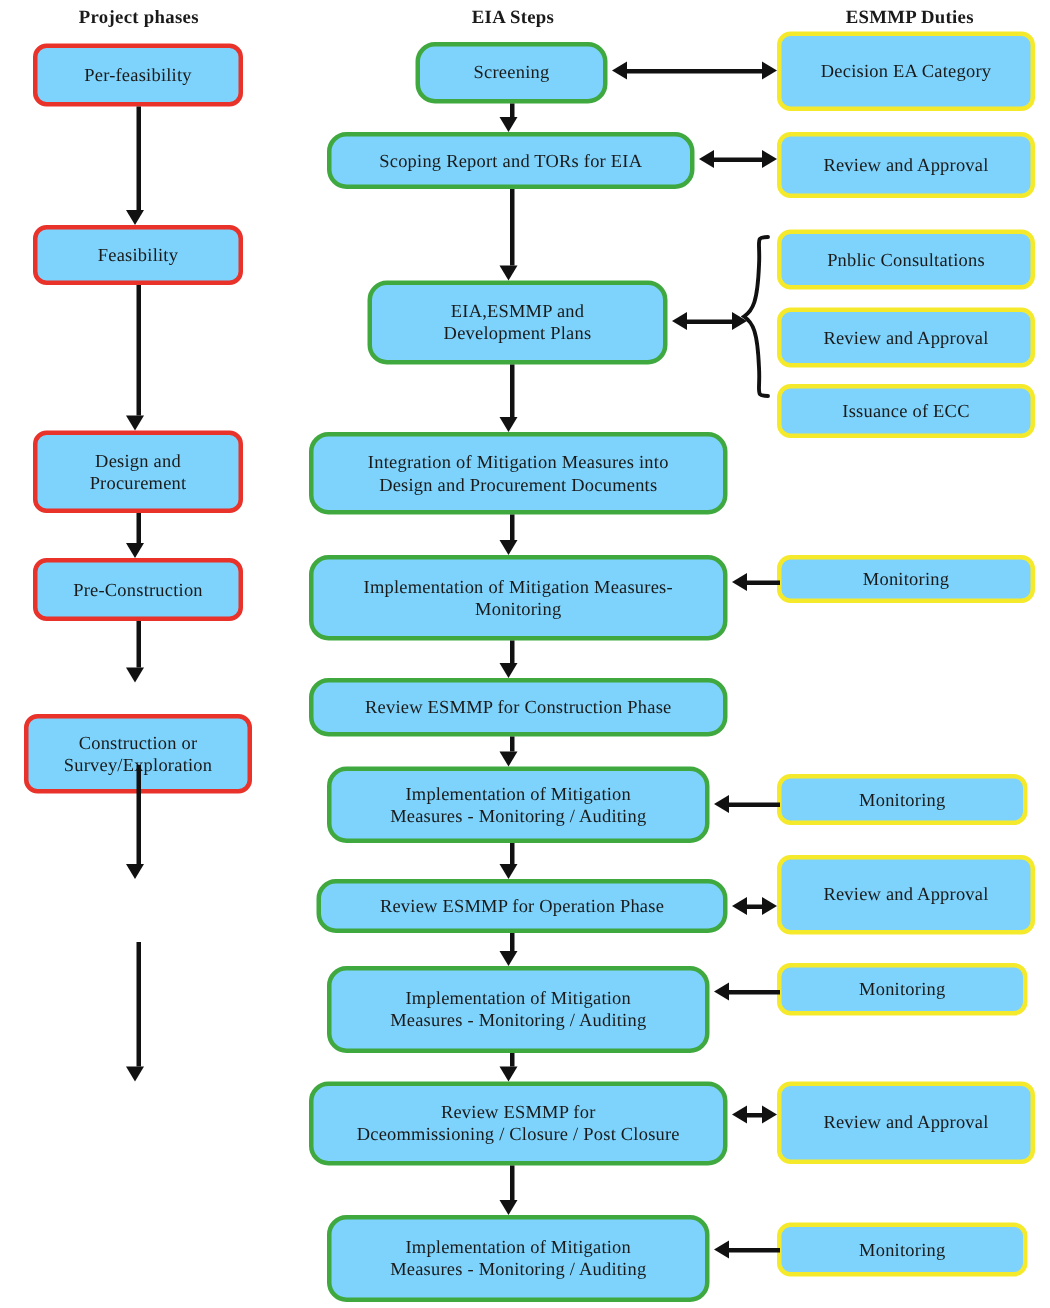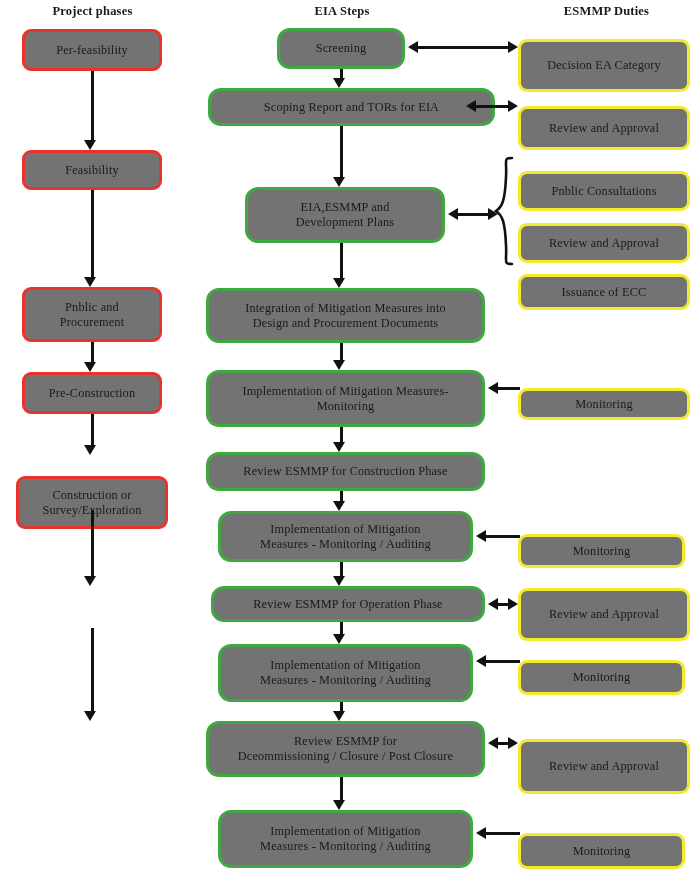--- a/index.html
+++ b/index.html
@@ -17,36 +17,36 @@
     font-weight:bold;
     font-size:12.5px;
     text-align:center;
     letter-spacing:.2px;
     white-space:nowrap;
   }
 
   .box{
     position:absolute;
     box-sizing:border-box;
-    background:#737373;
+    background:#7dd3fc;
     border-style:solid;
     border-radius:9px;
     display:flex;
     align-items:center;
     justify-content:center;
     text-align:center;
     line-height:1.22;
     font-size:12.3px;
     letter-spacing:.15px;
     padding:2px 6px;
   }
   .box span{display:block;}
   .box.red{border-width:3px;border-color:#e8322a;}
   .box.green{border-width:3px;border-color:#3fa93f;border-radius:13px;}
-  .box.yellow{border-width:3px;border-color:#f5e92c;margin-top:18px;}
+  .box.yellow{border-width:3px;border-color:#f5e92c;}
 
   
   .vline{position:absolute;background:#111111;width:3px;}
   .hline{position:absolute;background:#111111;height:3px;}
 
   .arrow-down{
     position:absolute;width:0;height:0;
     border-left:6.5px solid transparent;
     border-right:6.5px solid transparent;
     border-top:10px solid #111111;
@@ -77,21 +77,21 @@
   <div class="box red" style="left:22px;top:29px;width:140px;height:42px;">
     <span>Per-feasibility</span>
   </div>
 
   <div class="box red" style="left:22px;top:150px;width:140px;height:40px;">
     <span>Feasibility</span>
   </div>
 
   <div class="box red" style="left:22px;top:287px;width:140px;height:55px;">
     <div>
-      <span>Pnblic and</span>
+      <span>Design and</span>
       <span>Procurement</span>
     </div>
   </div>
 
   <div class="box red" style="left:22px;top:372px;width:140px;height:42px;">
     <span>Pre-Construction</span>
   </div>
 
   <div class="box red" style="left:16px;top:476px;width:152px;height:53px;">
     <div>
@@ -117,21 +117,21 @@
   <div class="vline" style="left:90.5px;top:510px;height:66px;"></div>
   <div class="arrow-down" style="left:84px;top:576px;"></div>
 
   <div class="vline" style="left:90.5px;top:628px;height:83px;"></div>
   <div class="arrow-down" style="left:84px;top:711px;"></div>
 
   <div class="box green" style="left:277px;top:28px;width:128px;height:41px;">
     <span>Screening</span>
   </div>
 
-  <div class="box green" style="left:208px;top:88px;width:287px;height:38px;">
+  <div class="box green" style="left:218px;top:88px;width:245px;height:38px;">
     <span>Scoping Report and TORs for EIA</span>
   </div>
 
   <div class="box green" style="left:245px;top:187px;width:200px;height:56px;">
     <div>
       <span>EIA,ESMMP and</span>
       <span>Development Plans</span>
     </div>
   </div>
 

